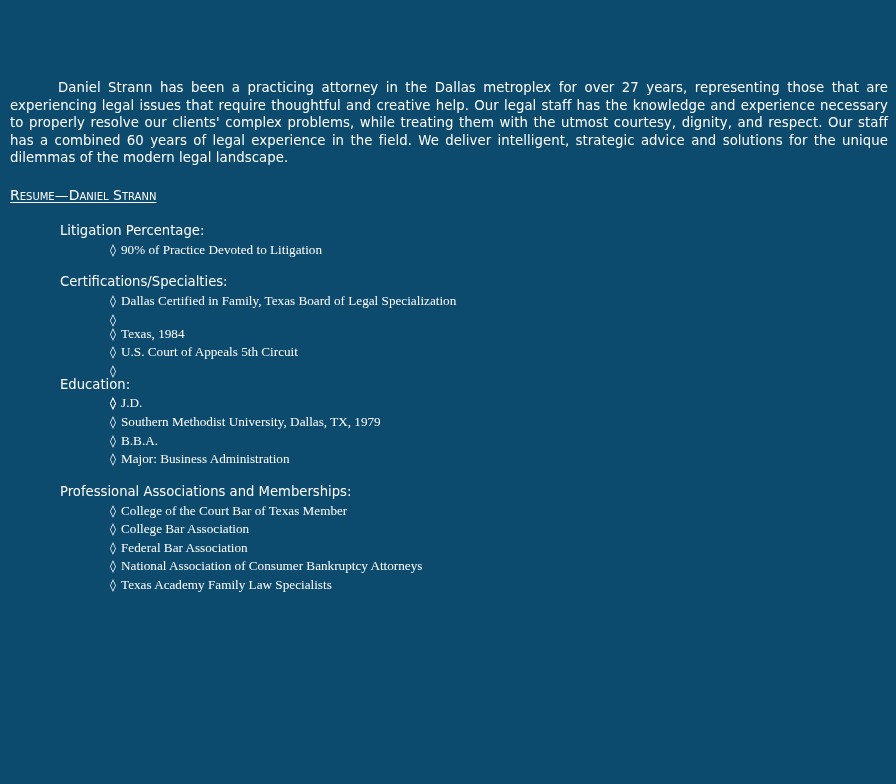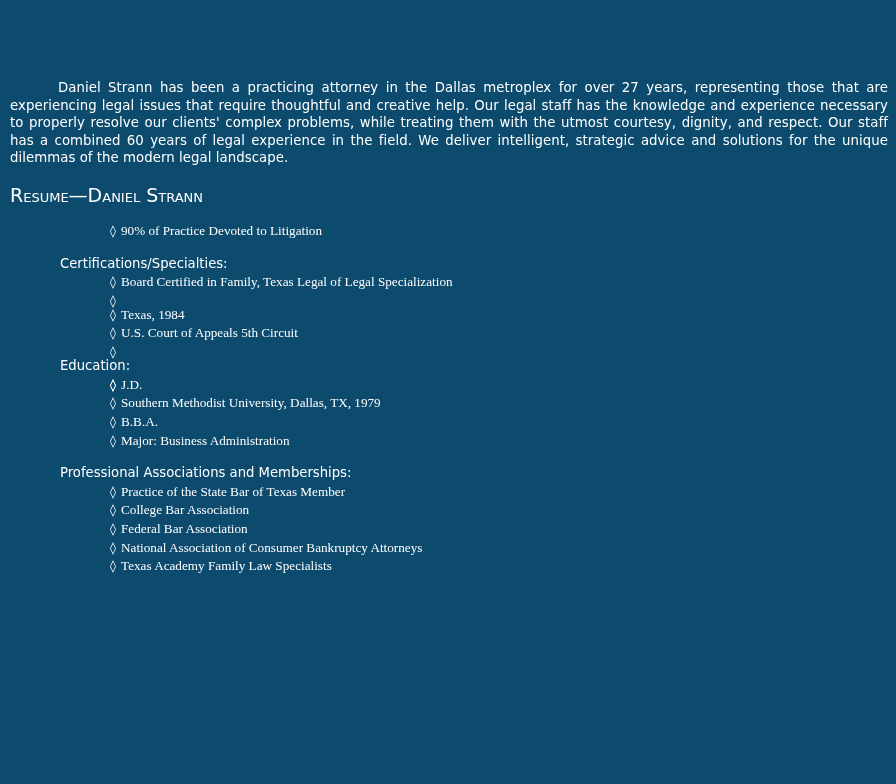--- a/index.html
+++ b/index.html
@@ -29,23 +29,24 @@
     line-height: 17.4px;
     text-align: justify;
     text-indent: 48px;
     color: #ffffff;
     letter-spacing: 0.05px;
   }
   .resume-heading {
     position: absolute;
     left: 10px;
     top: 186px;
-    font-size: 19px;
+    font-size: 14px;
     line-height: 18px;
     color: #ffffff;
+    text-decoration: underline;
     text-underline-offset: 2px;
     font-variant: small-caps;
   }
   .sections {
     position: absolute;
     left: 60px;
     top: 222px;
     width: 800px;
   }
   .section {
@@ -85,28 +86,29 @@
 <body>
 
 <div class="page">
 
   <p class="intro">Daniel Strann has been a practicing attorney in the Dallas metroplex for over 27 years, representing those that are experiencing legal issues that require thoughtful and creative help.  Our legal staff has the knowledge and experience necessary to properly resolve our clients' complex problems, while treating them with the utmost courtesy, dignity, and respect.  Our staff has a combined 60 years of legal experience in the field.  We deliver intelligent, strategic advice and solutions for the unique dilemmas of the modern legal landscape.</p>
 
   <div class="resume-heading">Resume—Daniel Strann</div>
 
   <div class="sections">
       <div class="section">
+        <div class="section-title">Litigation Percentage:</div>
         <ul class="bullets">
           <li class="bullet"><span class="diamond">◊</span><span class="btext">90% of Practice Devoted to Litigation</span></li>
         </ul>
       </div>
       <div class="section">
         <div class="section-title">Certifications/Specialties:</div>
         <ul class="bullets">
-          <li class="bullet"><span class="diamond">◊</span><span class="btext">Board Certified in Family, Texas Legal of Legal Specialization</span></li>
+          <li class="bullet"><span class="diamond">◊</span><span class="btext">Dallas Certified in Family, Texas Board of Legal Specialization</span></li>
           <li class="bullet"><span class="diamond">◊</span></li>
         </ul>
       </div>
       <div class="section">
         <ul class="bullets">
           <li class="bullet"><span class="diamond">◊</span><span class="btext">Texas, 1984</span></li>
           <li class="bullet"><span class="diamond">◊</span><span class="btext">U.S. Court of Appeals 5th Circuit</span></li>
           <li class="bullet"><span class="diamond">◊</span></li>
         </ul>
       </div>
@@ -116,21 +118,21 @@
           <li class="bullet"><span class="diamond">◊</span></li>
           <li class="bullet"><span class="diamond">◊</span><span class="btext">J.D.</span></li>
           <li class="bullet"><span class="diamond">◊</span><span class="btext">Southern Methodist University, Dallas, TX, 1979</span></li>
           <li class="bullet"><span class="diamond">◊</span><span class="btext">B.B.A.</span></li>
           <li class="bullet"><span class="diamond">◊</span><span class="btext">Major: Business Administration</span></li>
         </ul>
       </div>
       <div class="section">
         <div class="section-title">Professional Associations and Memberships:</div>
         <ul class="bullets">
-          <li class="bullet"><span class="diamond">◊</span><span class="btext">Practice of the State Bar of Texas Member</span></li>
+          <li class="bullet"><span class="diamond">◊</span><span class="btext">College of the Court Bar of Texas Member</span></li>
           <li class="bullet"><span class="diamond">◊</span><span class="btext">College Bar Association</span></li>
           <li class="bullet"><span class="diamond">◊</span><span class="btext">Federal Bar Association</span></li>
           <li class="bullet"><span class="diamond">◊</span><span class="btext">National Association of Consumer Bankruptcy Attorneys</span></li>
           <li class="bullet"><span class="diamond">◊</span><span class="btext">Texas Academy Family Law Specialists</span></li>
         </ul>
       </div>
     </div>
 
 </div>
 

